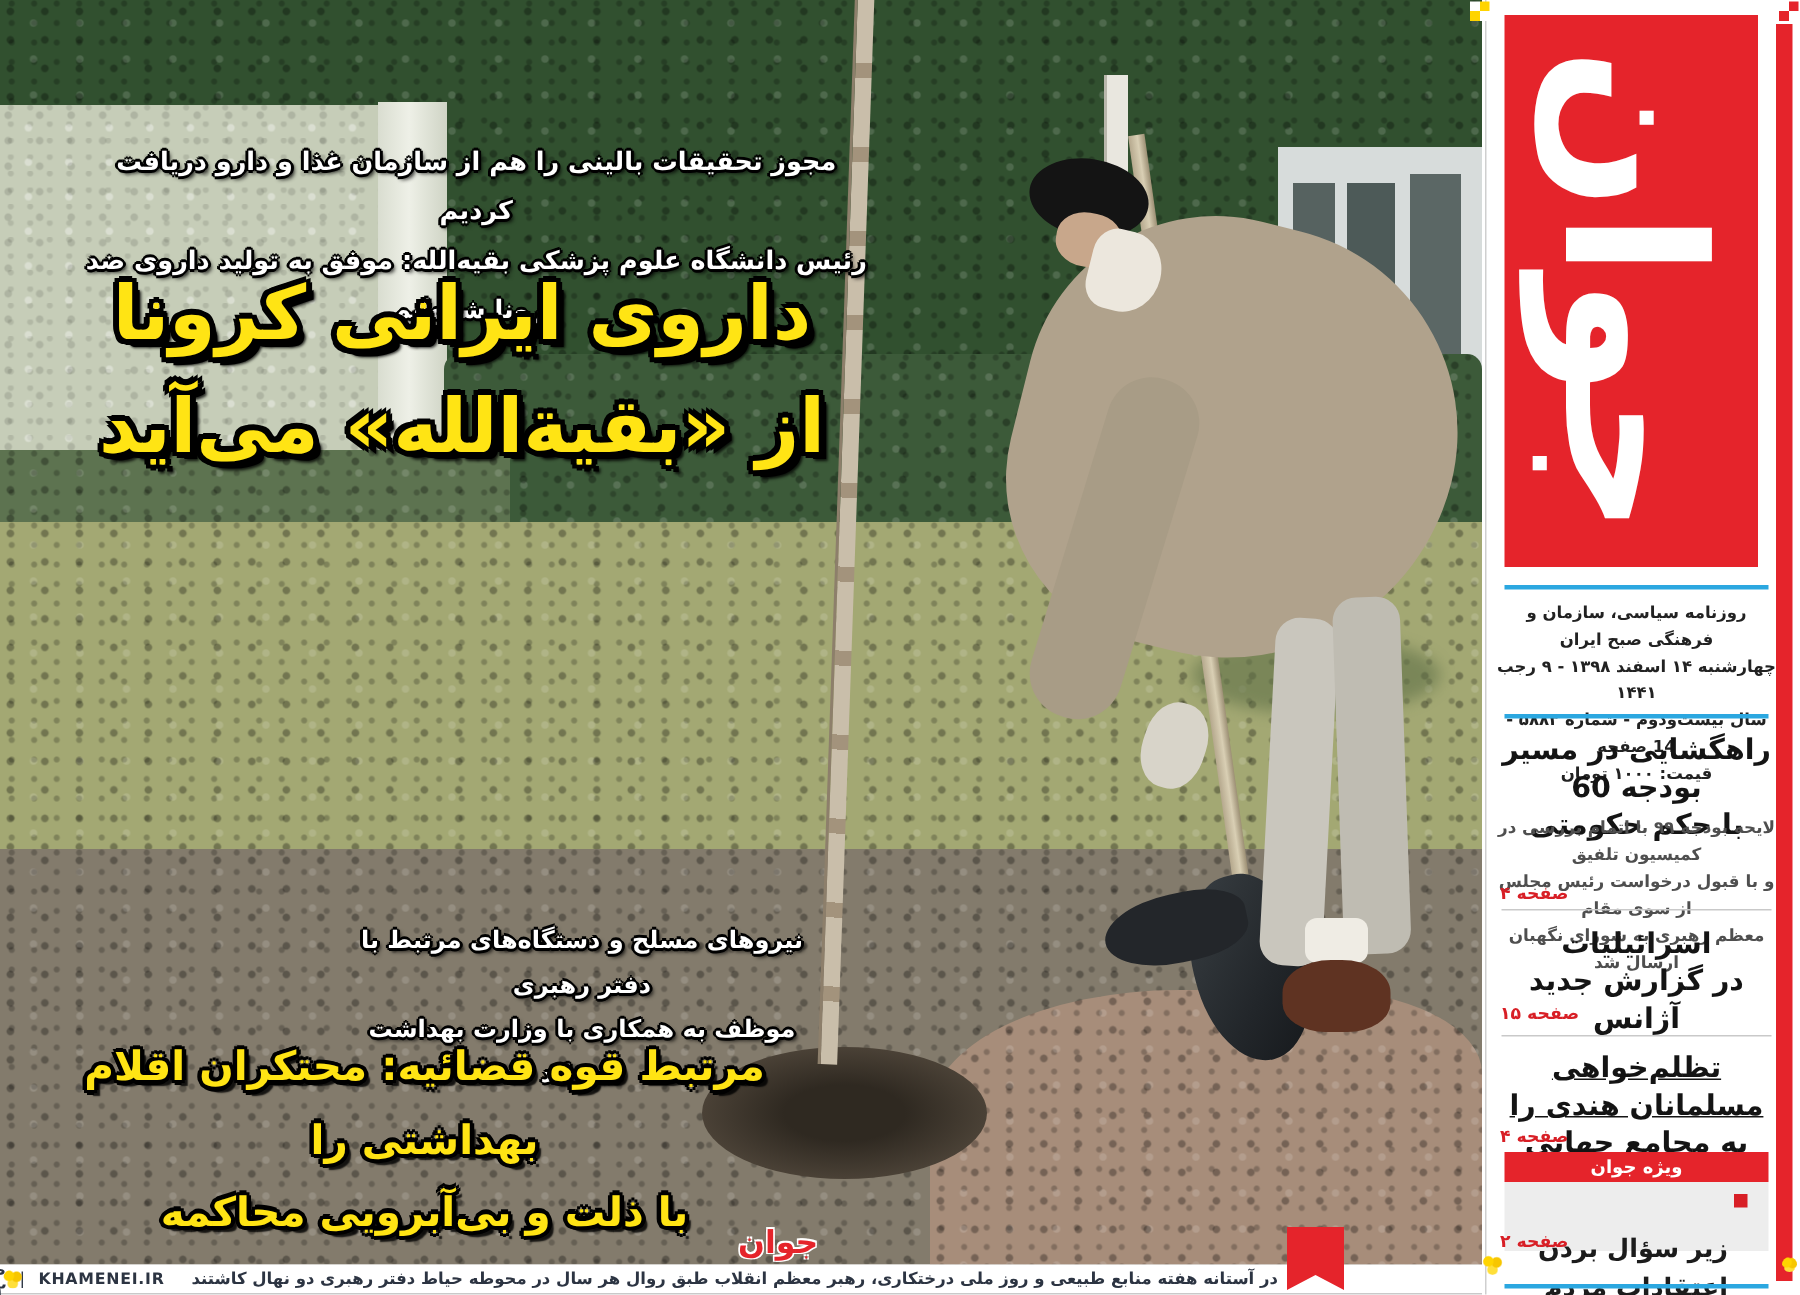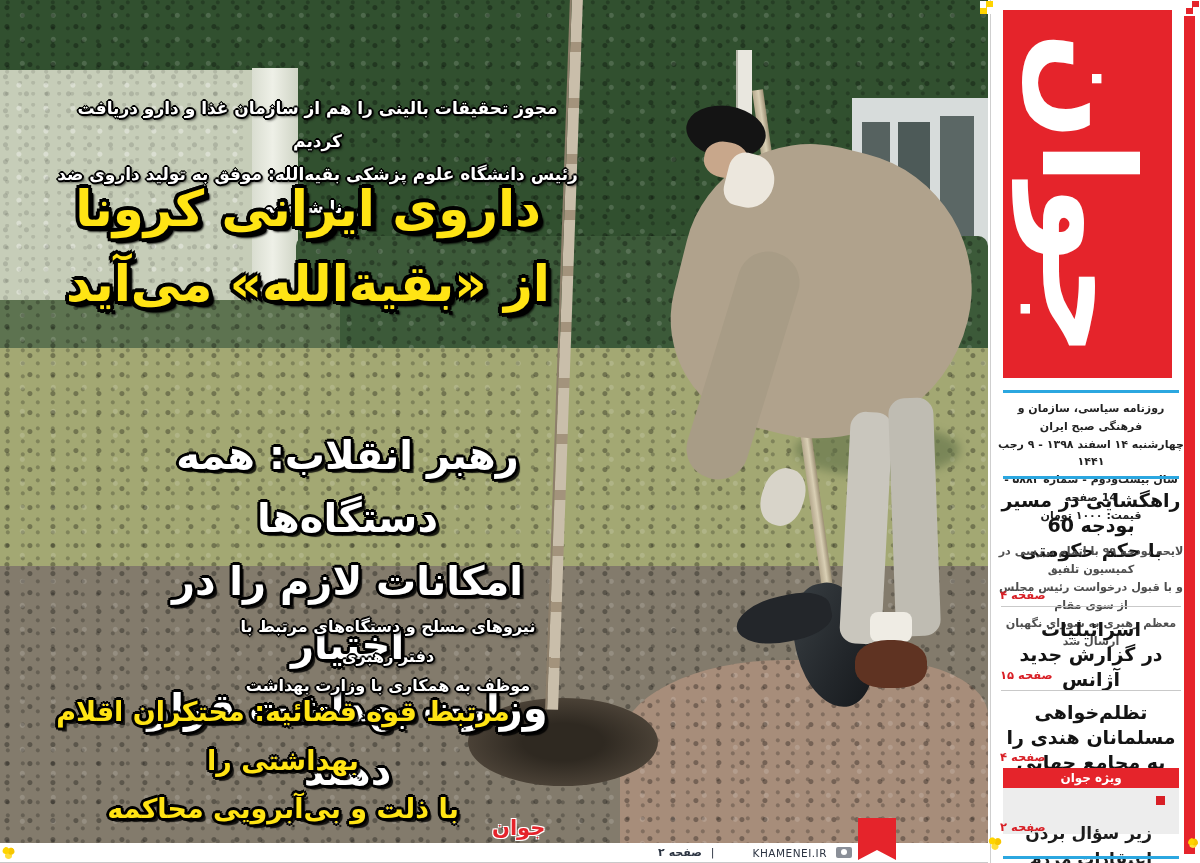--- a/index.html
+++ b/index.html
@@ -91,49 +91,45 @@
   <div class="abs fa o-sm" style="left:55px;top:92px;width:525px;color:#fff;font-size:17px;line-height:1.95;">
     <div>مجوز تحقیقات بالینی را هم از سازمان غذا و دارو دریافت کردیم</div>
     <div>رئیس دانشگاه علوم پزشکی بقیه‌الله: موفق به تولید داروی ضد کرونا شده‌ایم</div>
   </div>
 
   <div class="abs fa o-lg" style="left:22px;top:172px;width:572px;color:#ffe414;font-size:50px;line-height:1.5;">
     <div>داروی ایرانی کرونا</div>
     <div>از «بقیة‌الله» می‌آید</div>
   </div>
 
-  <div class="abs fa o-md" style="left:145px;top:424px;width:405px;color:#fff;font-size:40px;line-height:1.58;">
-    <div>رهبر انقلاب: همه دستگاه‌ها</div>
-    <div>امکانات لازم را در اختیار</div>
-    <div>وزارت بهداشت قرار دهند</div>
-  </div>
 
   <div class="abs fa o-sm" style="left:226px;top:612px;width:324px;color:#fff;font-size:16px;line-height:1.85;">
     <div>نیروهای مسلح و دستگاه‌های مرتبط با دفتر رهبری</div>
     <div>موظف به همکاری با وزارت بهداشت شده‌اند</div>
   </div>
 
   <div class="abs fa o-md" style="left:48px;top:688px;width:470px;color:#ffe414;font-size:27px;line-height:1.8;">
     <div>مرتبط قوه قضائیه: محتکران اقلام بهداشتی را</div>
     <div>با ذلت و بی‌آبرویی محاکمه می‌رئیس</div>
   </div>
 
   <div class="abs" style="left:492px;top:816px;font-size:21px;font-weight:bold;color:#e5242b;direction:rtl;
        text-shadow:1px 1px 0 #fff,-1px -1px 0 #fff,1px -1px 0 #fff,-1px 1px 0 #fff;">جوان</div>
 </div>
 
 <div class="abs" style="left:858px;top:818px;width:38px;height:42px;background:#e5242b;z-index:5;
      clip-path:polygon(0 0,100% 0,100% 100%,50% 76%,0 100%);"></div>
 
 <div class="abs" style="left:0;top:843px;width:988px;height:20px;background:#fff;direction:rtl;display:flex;align-items:center;
      padding-right:136px;gap:9px;font-size:11px;color:#2c3442;border-bottom:1px solid #c9c9c9;">
+  <span style="font-weight:600;white-space:nowrap;">در آستانه هفته منابع طبیعی و روز ملی درختکاری، رهبر معظم انقلاب طبق روال هر سال در محوطه حیاط دفتر رهبری دو نهال کاشتند</span>
   <span style="display:inline-block;width:16px;height:11px;background:#8a8f98;border-radius:2px;position:relative;">
     <span style="position:absolute;left:5px;top:2px;width:6px;height:6px;border-radius:50%;background:#fff;"></span>
   </span>
-  <span style="direction:ltr;font-weight:normal;letter-spacing:.5px;font-size:10.5px;margin-left:29px;">KHAMENEI.IR</span>
+  <span style="direction:ltr;font-weight:bold;letter-spacing:.5px;font-size:10.5px;">KHAMENEI.IR</span>
   <span>|</span>
   <span style="font-weight:bold;">صفحه ۲</span>
 </div>
 <div class="abs flower" style="left:2px;top:846px;width:13px;height:13px;"></div>
 
 <div id="sidebar">
   <div class="abs" style="left:2px;top:0;width:1px;height:863px;background:#cfcfcf;"></div>
 
   <div class="abs checker" style="left:-8px;top:1px;background:conic-gradient(#ffd400 90deg,#fff 90deg 180deg,#ffd400 180deg 270deg,#fff 270deg);"></div>
   <div class="abs checker" style="left:198px;top:1px;background:conic-gradient(#e5242b 90deg,#fff 90deg 180deg,#e5242b 180deg 270deg,#fff 270deg);"></div>
@@ -172,21 +168,21 @@
   <div class="rule-grey" style="top:606px;"></div>
 
   <div class="story-title" style="top:617px;text-align:center;">
     <div>اسرائیلیات</div>
     <div>در گزارش جدید آژانس</div>
   </div>
   <div class="page-ref" style="top:668px;">صفحه ۱۵</div>
 
   <div class="rule-grey" style="top:690px;"></div>
 
-  <div class="story-title" style="top:700px;">
+  <div class="story-title" style="top:700px;text-decoration:underline;">
     <div>تظلم‌خواهی مسلمانان هندی را</div>
     <div>به مجامع جهانی ببرید</div>
   </div>
   <div class="page-ref" style="top:750px;">صفحه ۴</div>
 
   <div class="abs" style="left:15px;top:768px;width:176px;height:20px;background:#e5242b;color:#fff;direction:rtl;
        text-align:center;font-weight:bold;font-size:12px;line-height:20px;">ویژه جوان</div>
   <div class="abs" style="left:15px;top:788px;width:176px;height:46px;background:#ededed;"></div>
   <span class="abs" style="left:168px;top:796px;width:9px;height:9px;background:#d81f26;"></span>
   <div class="abs" style="left:20px;top:820px;width:144px;direction:rtl;text-align:right;color:#1c1c1c;

